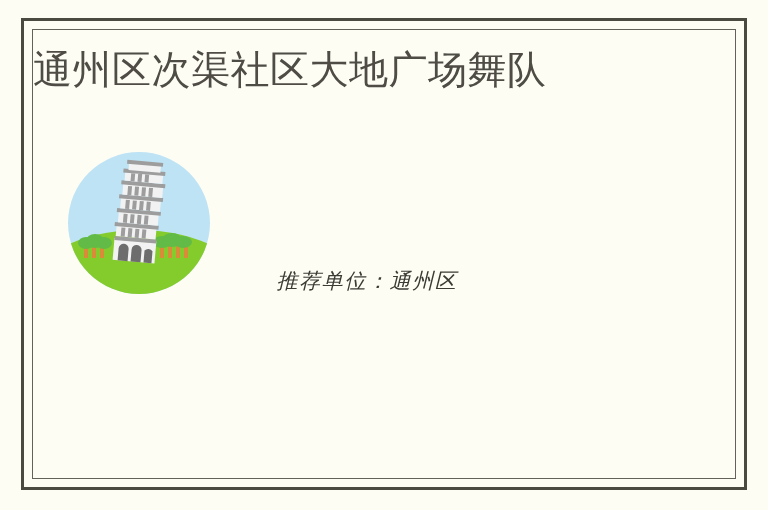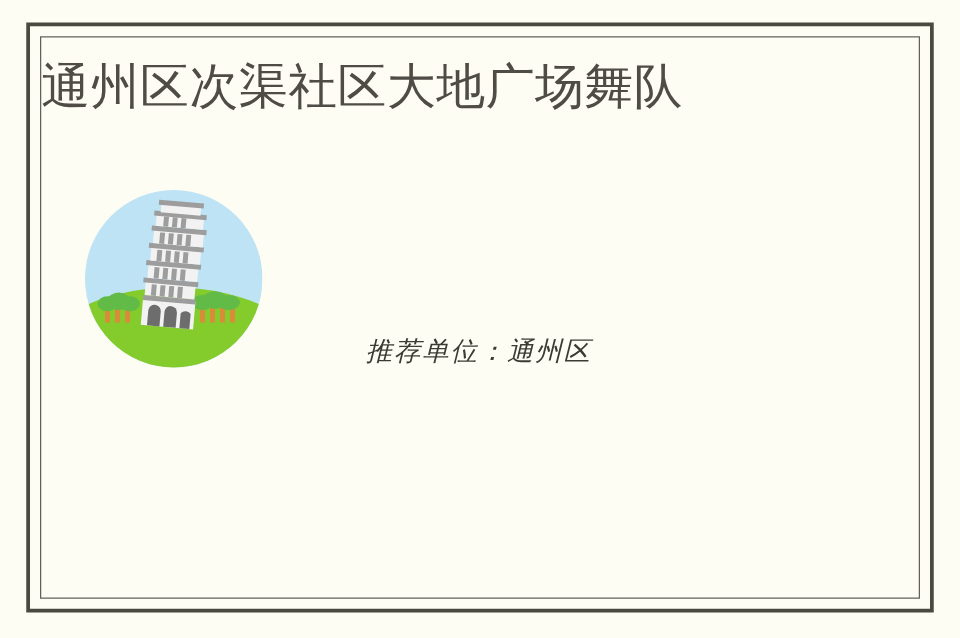--- a/index.html
+++ b/index.html
@@ -79,21 +79,20 @@
     font-size: 21px;
     line-height: 46px;
     letter-spacing: 1.6px;
     font-family: "Liberation Serif", "DejaVu Serif", serif;
     font-style: italic;
     white-space: pre;
   }
   .info-line {
     display: block;
     height: 46px;
-    margin-left: 16px;
   }
   .info-line.indent {
     text-indent: 26px;
   }
 </style>
 </head>
 <body>
 
 <div id="page">
 

